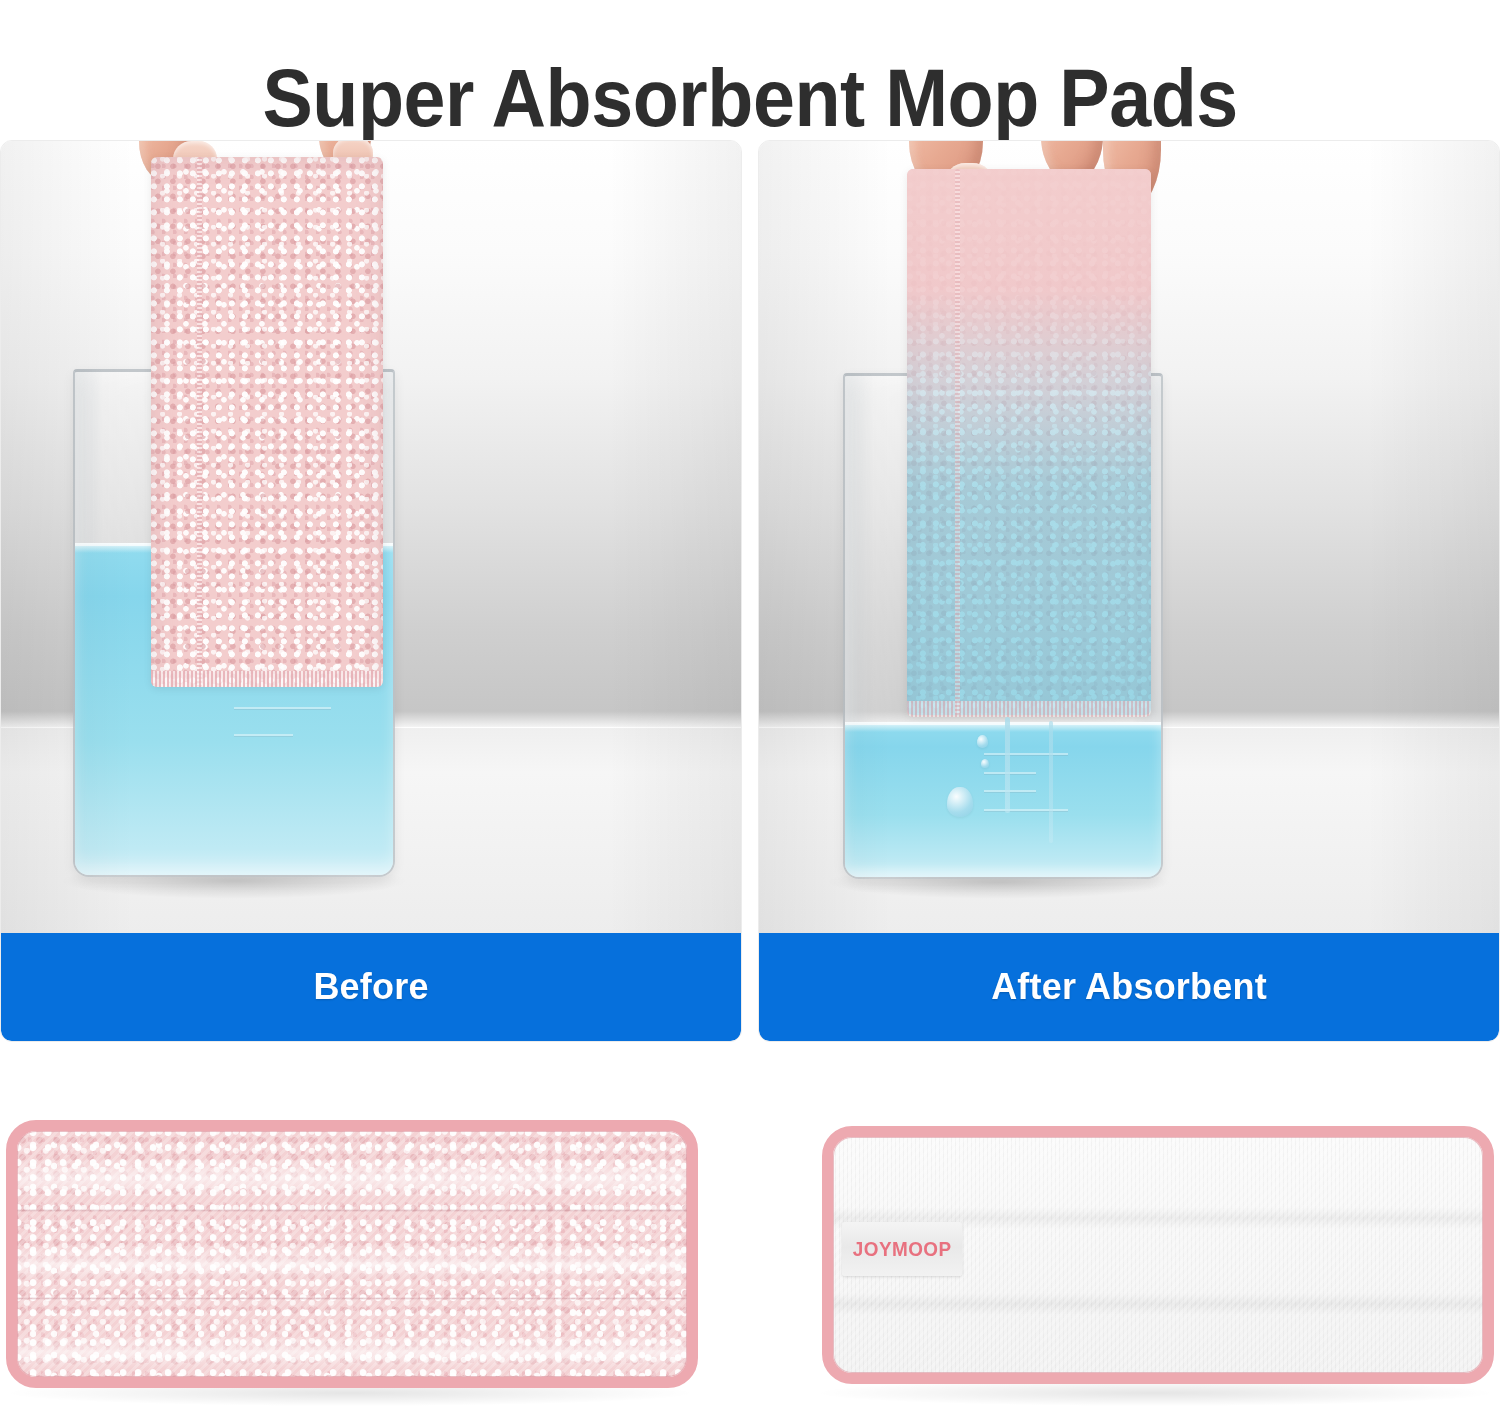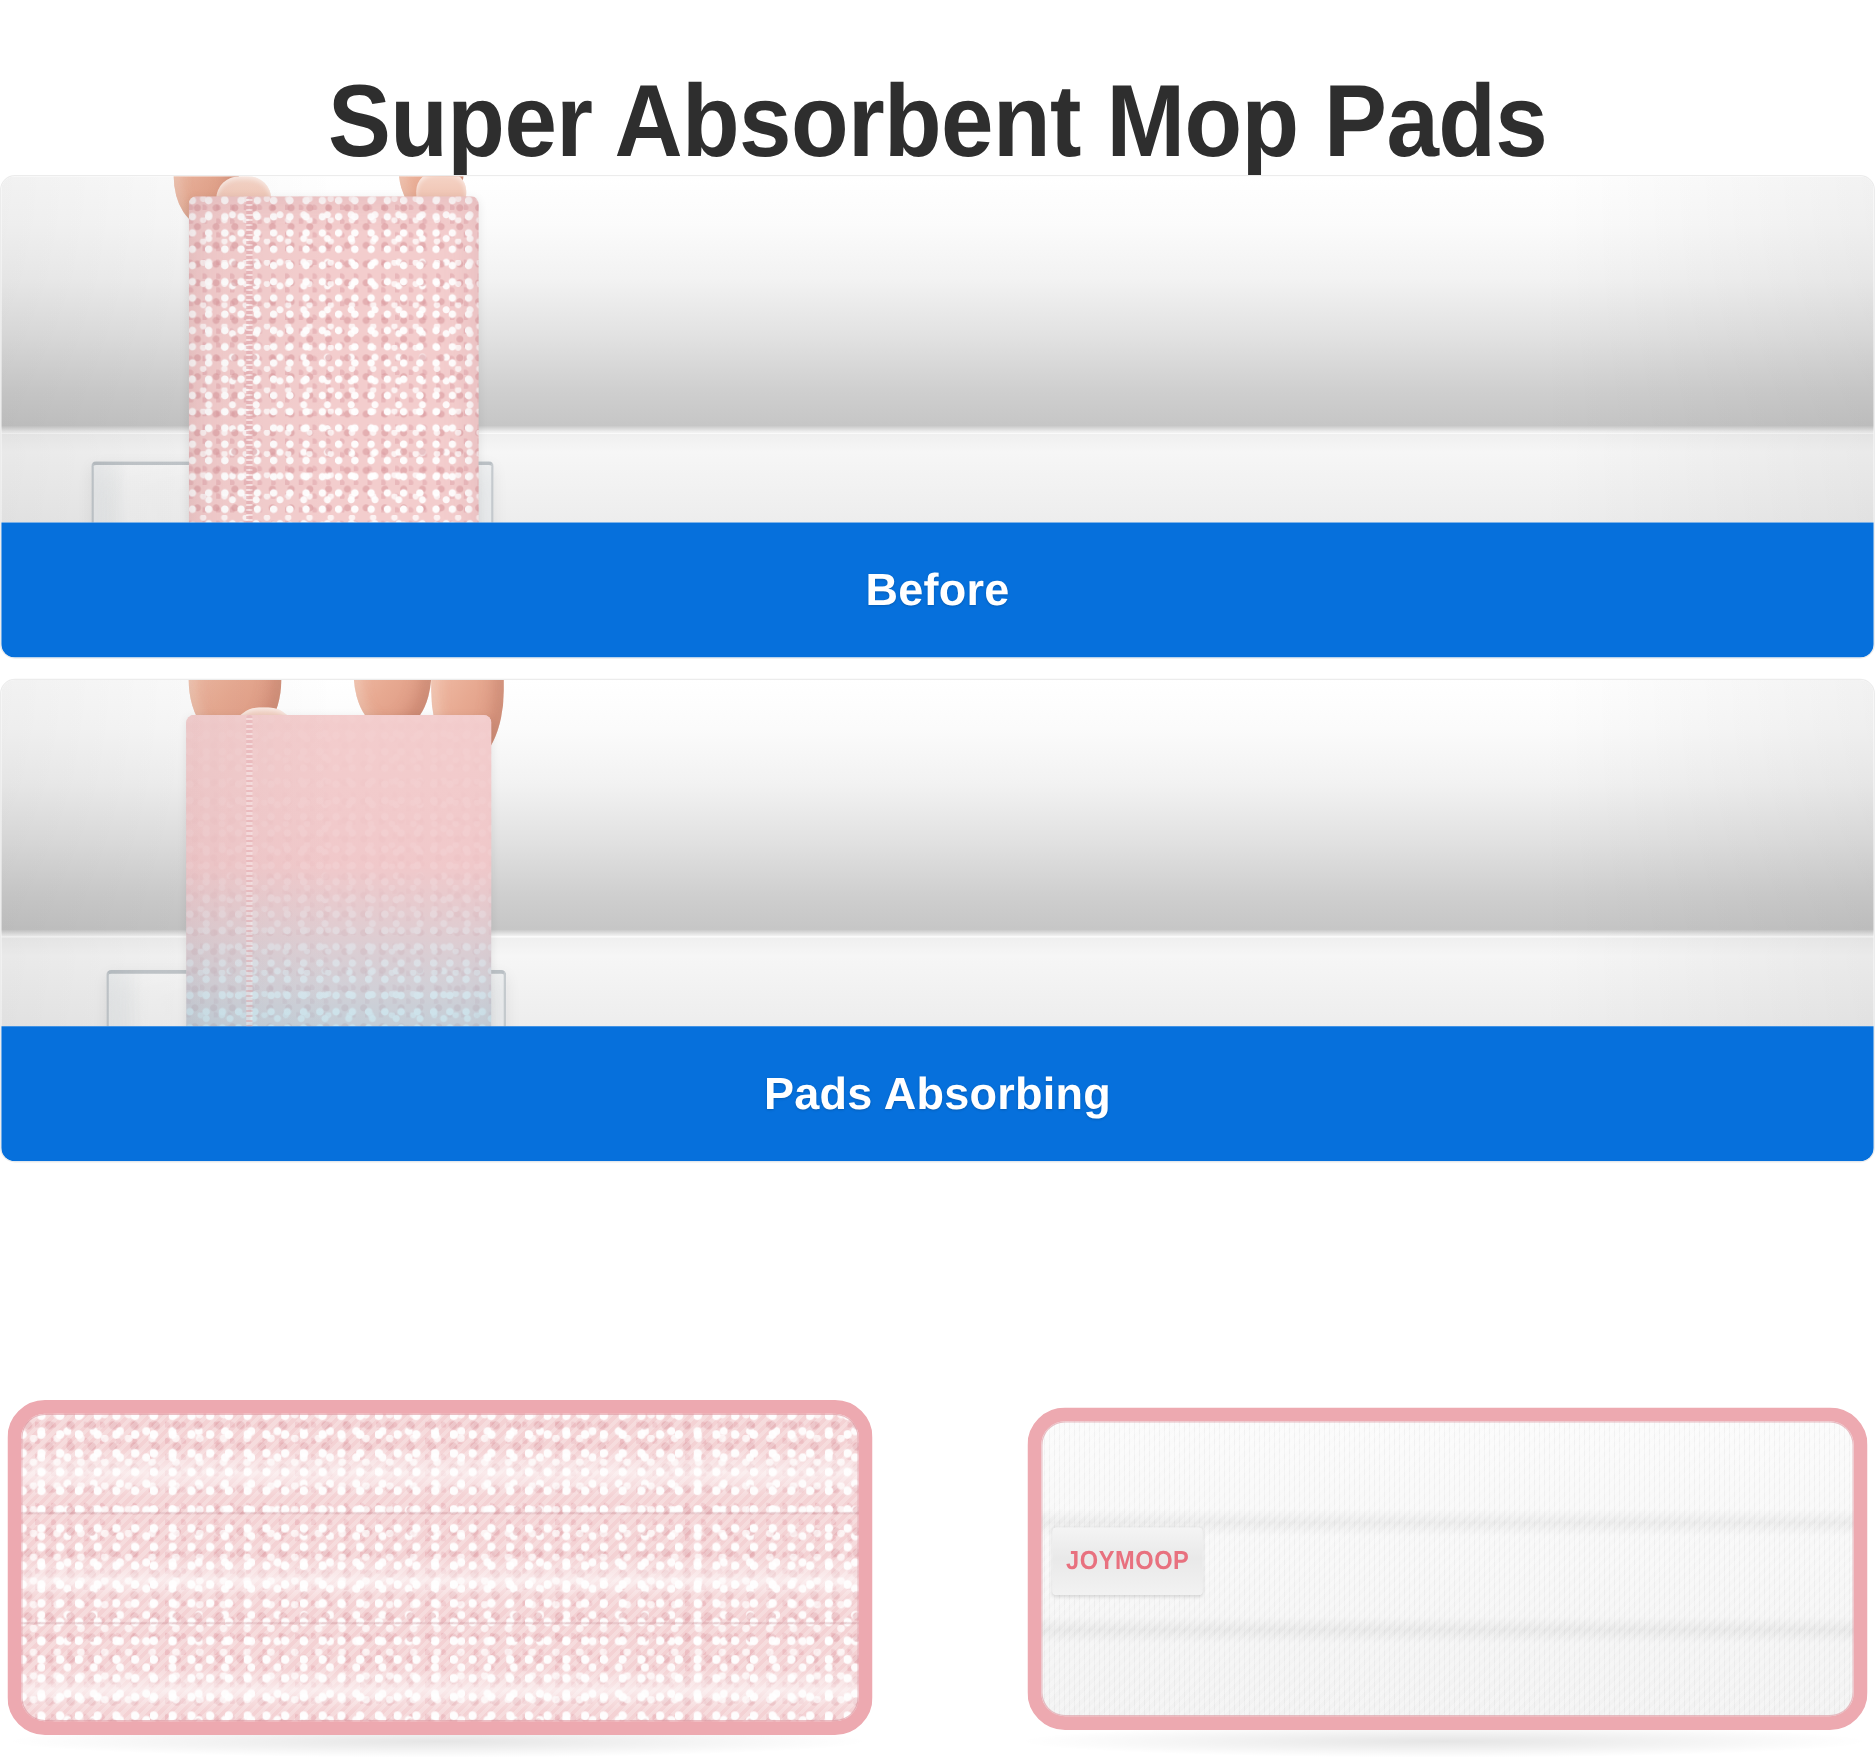--- a/index.html
+++ b/index.html
@@ -18,22 +18,22 @@
   }
   .title {
     font-family: "Liberation Sans Narrow", "Liberation Sans", sans-serif;
     font-size: 82px; font-weight: 700; color: #2e2e2e;
     letter-spacing: -0.5px; white-space: nowrap;
     transform: scaleX(0.92); transform-origin: center;
   }
 
   
   .panels {
-    position: absolute; left: 0; top: 140px; width: 1500px; height: 790px;
-    display: flex; gap: 16px; flex-direction: column;
+    position: absolute; left: 0; top: 140px; width: 1500px; height: 972px;
+    display: flex; gap: 16px;
   }
   .panel {
     position: relative; flex: 1 1 0; height: 902px;
     border-radius: 12px; overflow: hidden;
     border: 1px solid #ececec;
     background: #fff;
   }
   .photo {
     position: absolute; left: 0; top: 0; right: 0; bottom: 108px;
     overflow: hidden;
@@ -319,21 +319,21 @@
                     border-radius:0 0 6px 6px;opacity:.75;"></div>
 
         <div class="drip-stream" style="left:246px;top:576px;height:96px;"></div>
         <div class="drop" style="left:188px;top:646px;width:26px;height:30px;"></div>
         <div class="drop" style="left:218px;top:594px;width:11px;height:13px;"></div>
         <div class="drop" style="left:222px;top:618px;width:8px;height:9px;"></div>
         <div class="drip-stream" style="left:290px;top:580px;width:4px;height:122px;opacity:.8;"></div>
       </div>
 
       <div class="caption">
-        <span>Pads Absorbing</span>
+        <span>After Absorbent</span>
       </div>
     </div>
 
   </div>
 
   <div class="bottom">
 
     <div class="pad-shadow" style="left:10px;top:272px;width:680px;height:26px;"></div>
     <div class="pad-shadow" style="left:820px;top:272px;width:670px;height:26px;"></div>
 

